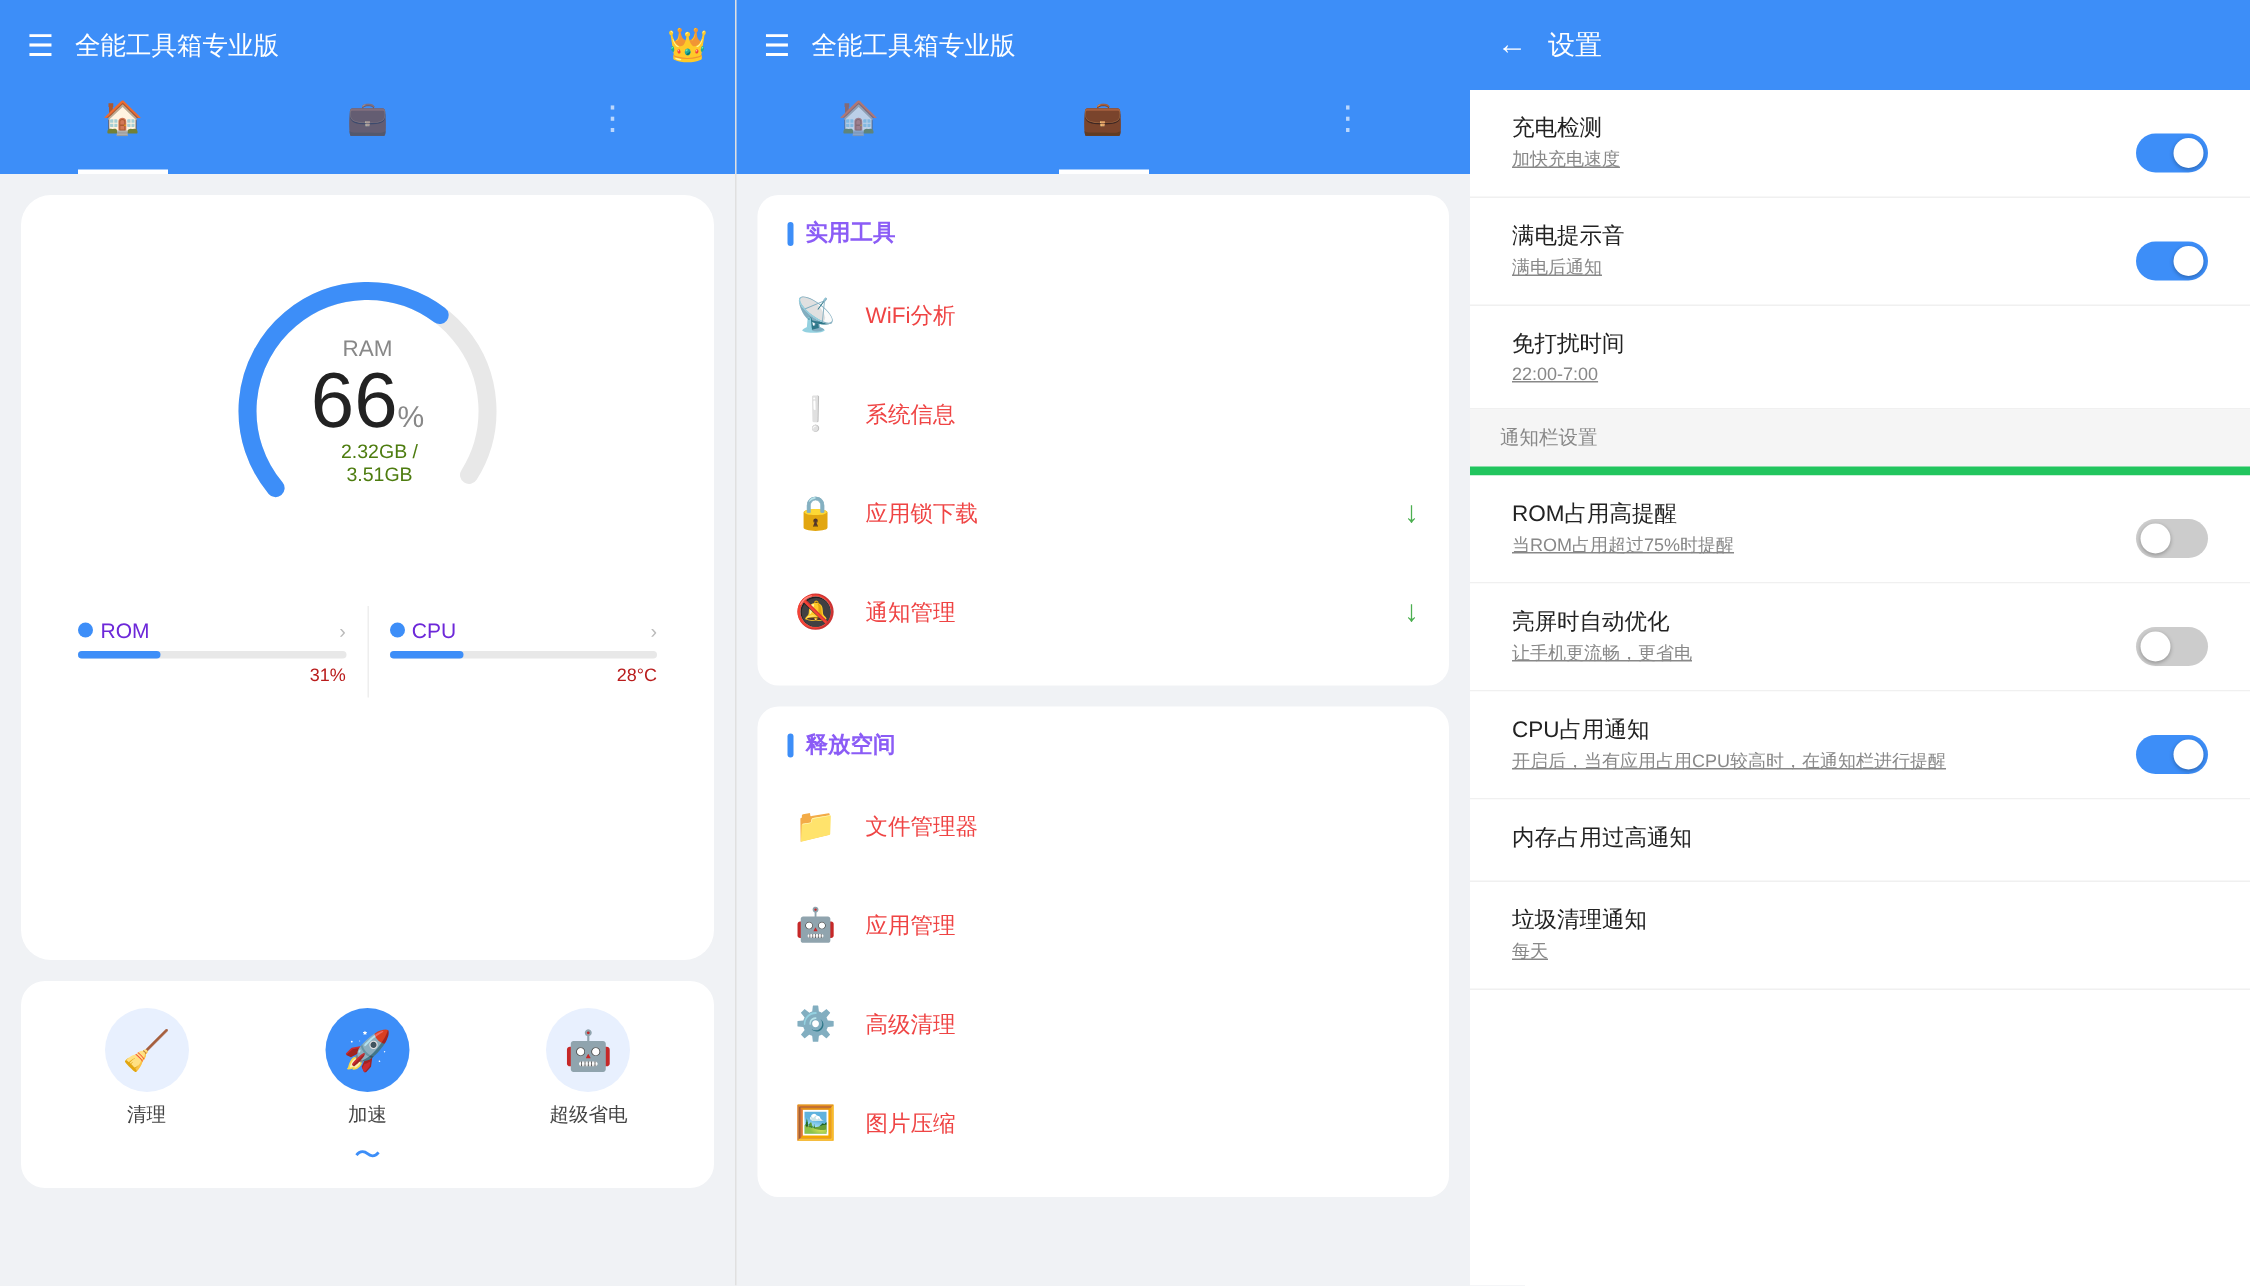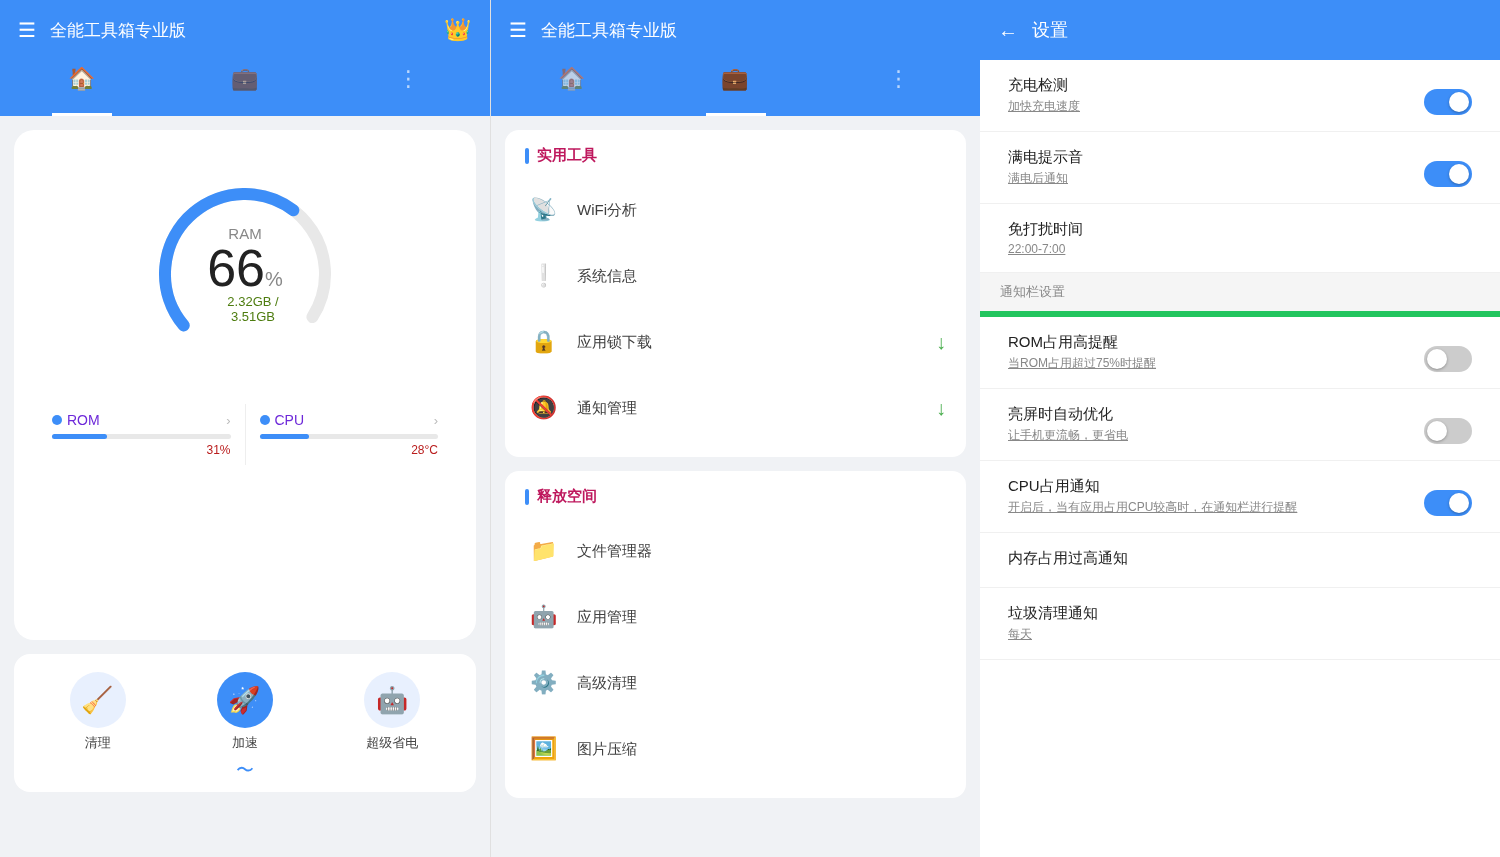--- a/index.html
+++ b/index.html
@@ -237,21 +237,21 @@
       background: white;
       border-radius: 14px;
       padding: 16px 4px;
       margin-bottom: 14px;
     }
     .section-title {
       display: flex;
       align-items: center;
       gap: 8px;
       font-size: 15px;
-      color: #be185d;
+      color: #8b5cf6;
       font-weight: 600;
       padding: 0 16px;
       margin-bottom: 12px;
     }
     .section-title-bar {
       width: 4px;
       height: 16px;
       background: #3d8ef8;
       border-radius: 2px;
       display: inline-block;
@@ -266,21 +266,21 @@
       position: relative;
     }
     .menu-item .menu-icon-wrap {
       width: 38px;
       height: 38px;
       display: flex;
       align-items: center;
       justify-content: center;
       font-size: 22px;
     }
-    .menu-item .menu-text { font-size: 15px; color: #404040; flex: 1; }
+    .menu-item .menu-text { font-size: 15px; color: #ef4444; flex: 1; }
     .menu-item .menu-badge {
       font-size: 20px;
     }
     .menu-badge.green { color: #4caf50; }
 
     
     .panel3 {
       flex: 1;
       background: white;
       display: flex;

